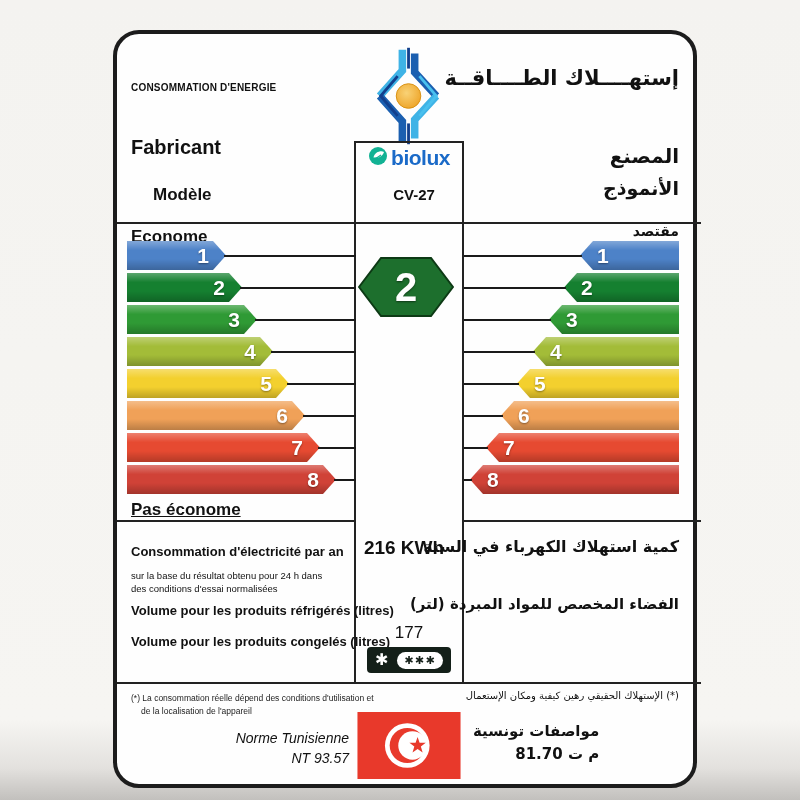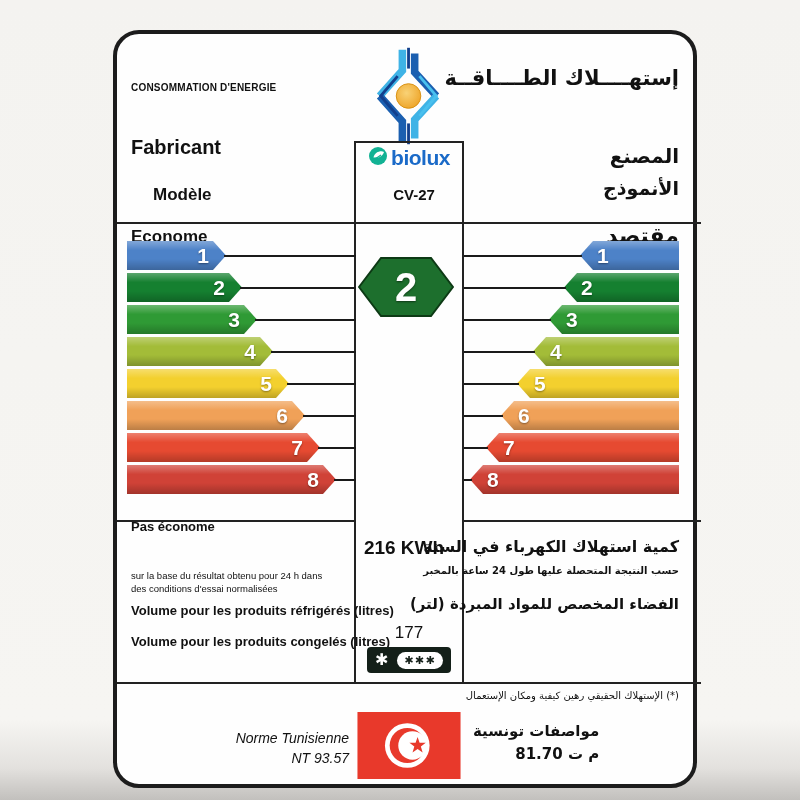--- a/index.html
+++ b/index.html
@@ -31,36 +31,36 @@
   .brand-line{display:flex;align-items:center;justify-content:center;gap:3px;}
   .brand-text{font-size:21px;font-weight:700;color:#1a6ac8;letter-spacing:-.5px;}
   .model-text{left:239px;top:152px;width:116px;text-align:center;font-size:15px;font-weight:700;}
   .hr{background:#222;height:2px;}
   .hr1{left:0;top:188px;width:584px;}
   .hr2{left:0;top:648px;width:584px;}
   .pe-line-l{left:0;top:486px;width:239px;}
   .pe-line-r{left:345px;top:486px;width:239px;}
   
   .econome-fr{left:14px;top:193px;font-size:17px;font-weight:700;}
-  .econome-ar{right:14px;top:189px;font-size:22px;font-weight:700;}
+  .econome-ar{right:14px;top:189px;font-size:14px;font-weight:700;}
   .scale{left:0;top:205px;width:584px;height:260px;}
   .lv{position:absolute;height:29px;
     background-image:linear-gradient(180deg,rgba(255,255,255,.30),rgba(255,255,255,0) 32%,rgba(0,0,0,0) 62%,rgba(0,0,0,.22));
     filter:drop-shadow(0 1px 1px rgba(0,0,0,.45));}
   .lv-left{clip-path:polygon(0 0,calc(100% - 13px) 0,100% 50%,calc(100% - 13px) 100%,0 100%);}
   .lv-right{clip-path:polygon(13px 0,100% 0,100% 100%,13px 100%,0 50%);}
   .lv span{position:absolute;top:50%;transform:translateY(-50%);color:#fff;font-weight:700;
     font-size:21px;text-shadow:0 1px 2px rgba(0,0,0,.40);}
   .lv-left span{right:17px;}
   .lv-right span{left:17px;}
   .conn{position:absolute;height:2px;background:#1a1a1a;}
   .rating{left:241px;top:223px;width:96px;height:60px;}
   .rating-num{left:241px;top:223px;width:96px;height:60px;display:flex;align-items:center;justify-content:center;
     color:#fff;font-size:40px;font-weight:700;text-shadow:0 1px 2px rgba(0,0,0,.5);}
-  .pas-econome-fr{left:14px;top:485px;font-size:13px;font-weight:700;}
+  .pas-econome-fr{left:14px;top:466px;font-size:17px;font-weight:700;text-decoration:underline;}
   .pas-econome-ar{right:14px;top:457px;font-size:20px;font-weight:700;}
   
   .conso-fr{left:14px;top:510px;font-size:13px;font-weight:700;width:225px;}
   .conso-val{left:239px;top:503px;width:96px;text-align:center;font-size:19px;font-weight:700;}
   .conso-ar{right:14px;top:503px;font-size:16px;font-weight:700;}
   .conso-sub-fr{left:14px;top:536px;font-size:9.5px;width:235px;line-height:1.35;}
   .conso-sub-ar{right:14px;top:531px;font-size:10px;font-weight:700;}
   .vol-refr-fr{left:14px;top:569px;font-size:13px;font-weight:700;}
   .vol-refr-ar{right:14px;top:561px;font-size:15px;font-weight:700;}
   .vol-cong-fr{left:14px;top:600px;font-size:13px;font-weight:700;}
@@ -202,42 +202,46 @@
     <svg width="96" height="60" viewBox="0 0 96 60">
       <polygon id="rating-shape" points="1,30 23,1 73,1 95,30 73,59 23,59" fill="#1d6f2d" stroke="#0d3a15" stroke-width="2"></polygon>
     </svg>
   </div>
   <div class="abs fr rating-num">2</div>
 
   <div class="abs fr pas-econome-fr">Pas économe</div>
   <div class="abs hr pe-line-l"></div>
   <div class="abs hr pe-line-r"></div>
 
+  <div class="abs fr conso-fr">Consommation d'électricité par an</div>
   <div class="abs fr conso-val">216 KWh</div>
   <div class="abs ar conso-ar">كمية استهلاك الكهرباء في السنة</div>
   <div class="abs fr conso-sub-fr">
     <div>sur la base du résultat obtenu pour 24 h dans</div>
     <div>des conditions d'essai normalisées</div>
   </div>
-  <div class="abs ar conso-sub-ar">حسب النتيجة المتحصلة عليها طول 24 ساعة بالمخبر</div>
 
   <div class="abs ar vol-refr-ar">الفضاء المخصص للمواد المبردة (لتر)</div>
   <div class="abs fr vol-refr-fr">Volume pour les produits réfrigérés (litres)</div>
   <div class="abs fr vol-cong-fr">Volume pour les produits congelés (litres)</div>
   <div class="abs fr vol-val">177</div>
 
   <div class="abs stars">
     <span class="star-single">✱</span>
     <span class="star-oval">
       <span class="star-triple">✱✱✱</span>
     </span>
   </div>
 
   <div class="abs hr hr2"></div>
 
+  <div class="abs fr fn-fr">
+    <div>(*) La consommation réelle dépend des conditions d'utilisation et</div>
+    <div class="l2">de la localisation de l'appareil</div>
+  </div>
   <div class="abs ar fn-ar">(*) الإستهلاك الحقيقي رهين كيفية ومكان الإستعمال</div>
 
   <div class="abs fr norme">
     <div>Norme Tunisienne</div>
     <div>NT 93.57</div>
   </div>
   <div class="abs flag">
     <svg width="104" height="67" viewBox="0 0 120 78">
       <rect x="0" y="0" width="120" height="78" fill="#e8392b"></rect>
       <circle cx="58" cy="39" r="26" fill="#ffffff"></circle>

